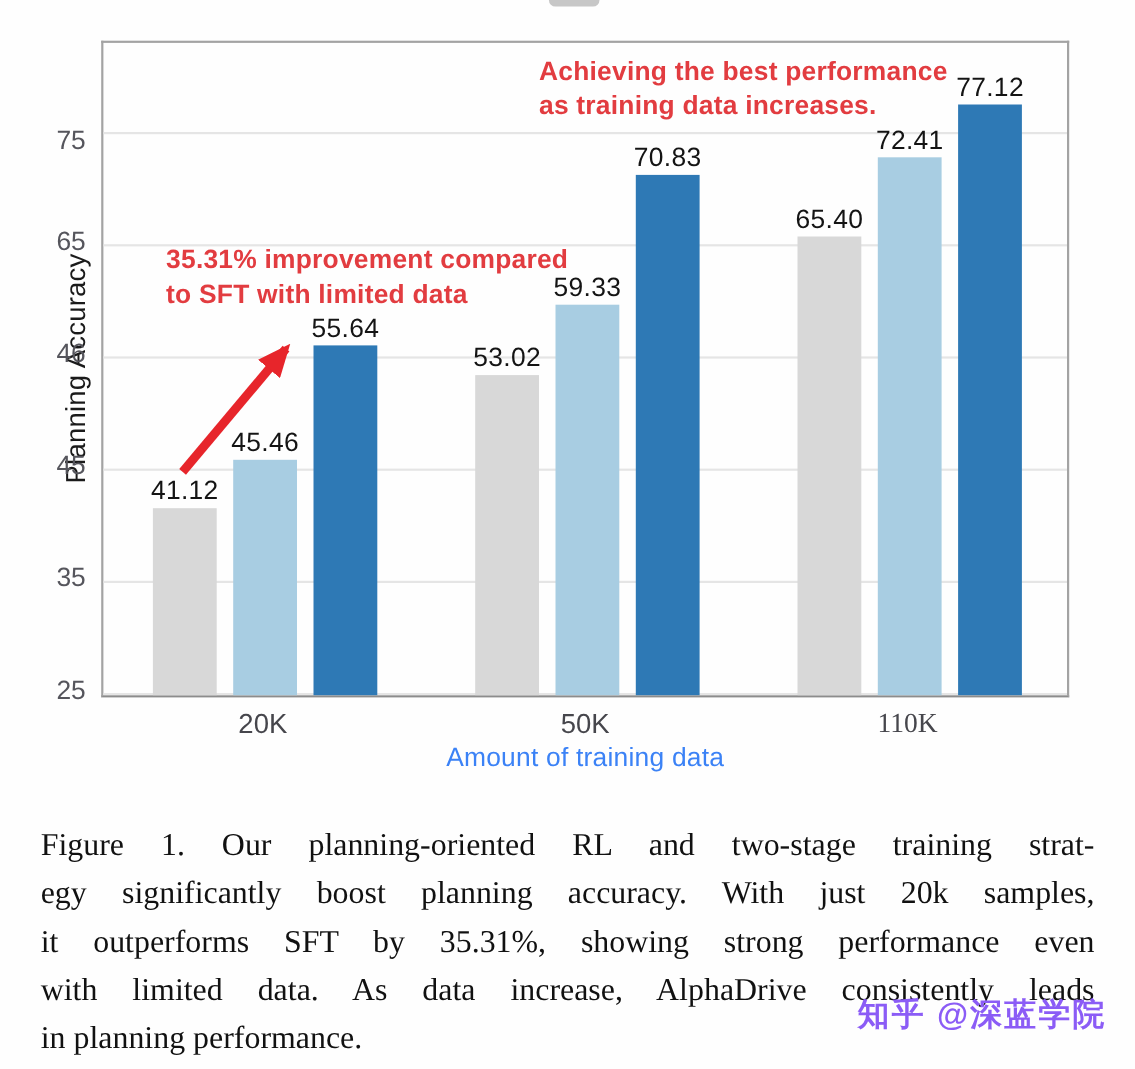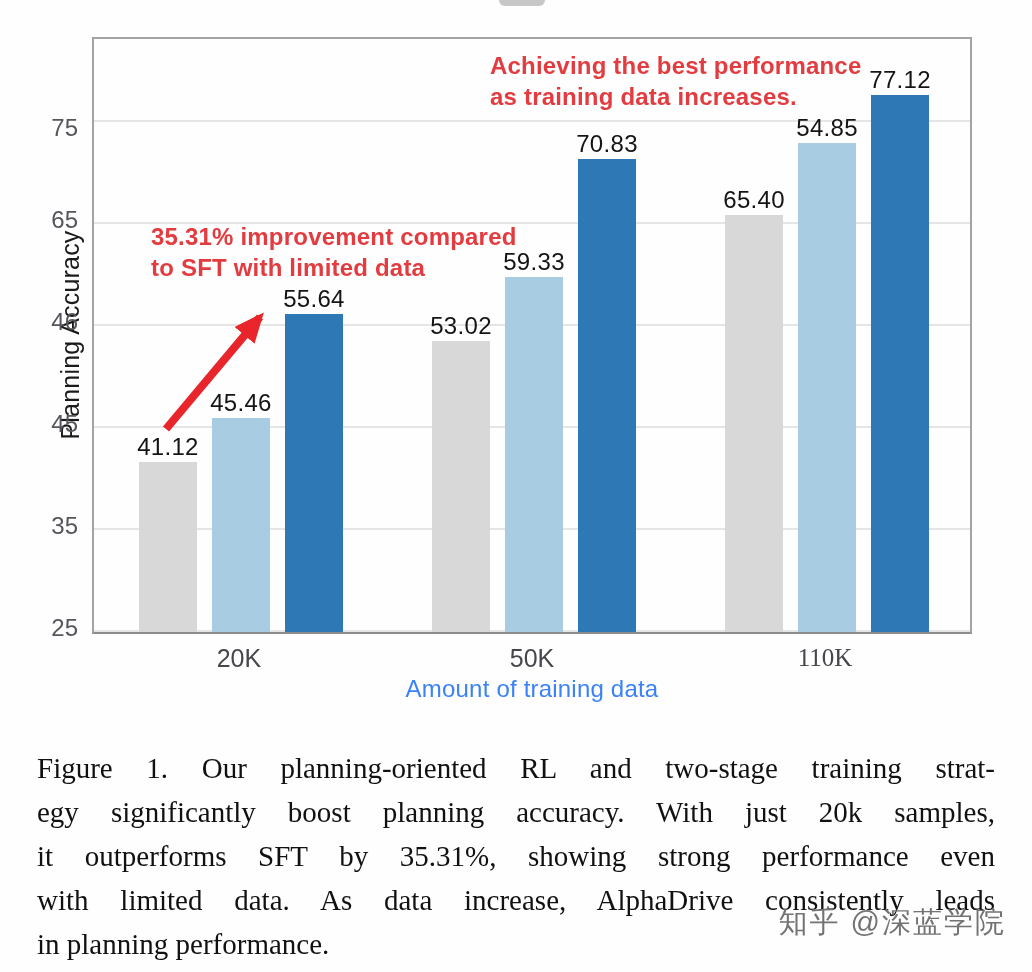--- a/index.html
+++ b/index.html
@@ -54,21 +54,21 @@
   .arrow-svg { position:absolute; left:58px; top:258px; z-index:6; }
 
   
   .caption { position:absolute; left:37px; top:746px; width:958px;
              font-family:"Liberation Serif", serif; font-size:29px; color:#111;
              line-height:44px; }
   .cap-line { text-align:justify; text-align-last:justify; }
   .cap-line.last { text-align-last:left; }
 
   .watermark { position:absolute; right:26px; top:903px; font-size:29px;
-               color:#737373; letter-spacing:2px; z-index:7; }
+               color:#8b5cf6; letter-spacing:2px; z-index:7;font-weight:bold; }
 </style>
 </head>
 <body>
 
 <div class="page">
 
   <div class="top-shape"></div>
 
   <div class="figure">
 
@@ -110,21 +110,21 @@
         <div class="bar-label" style="left: 171.96px; top: 246.212px;">55.64</div>
         <div class="bar" style="left: 338px; width: 58px; height: 291.05px; background: rgb(216, 216, 216);"></div>
         <div class="bar-label" style="left: 319px; top: 272.95px;">53.02</div>
         <div class="bar" style="left: 411px; width: 58px; height: 355.445px; background: rgb(168, 205, 226);"></div>
         <div class="bar-label" style="left: 392px; top: 208.555px;">59.33</div>
         <div class="bar" style="left: 484px; width: 58px; height: 472.804px; background: rgb(46, 121, 181);"></div>
         <div class="bar-label" style="left: 465px; top: 91.1964px;">70.83</div>
         <div class="bar" style="left: 631.04px; width: 58px; height: 417.39px; background: rgb(216, 216, 216);"></div>
         <div class="bar-label" style="left: 612.04px; top: 146.61px;">65.40</div>
         <div class="bar" style="left: 704.04px; width: 58px; height: 488.928px; background: rgb(168, 205, 226);"></div>
-        <div class="bar-label" style="left: 685.04px; top: 75.0723px;">54.85</div>
+        <div class="bar-label" style="left: 685.04px; top: 75.0723px;">72.41</div>
         <div class="bar" style="left: 777.04px; width: 58px; height: 536.994px; background: rgb(46, 121, 181);"></div>
         <div class="bar-label" style="left: 758.04px; top: 27.0062px;">77.12</div>
       </div>
 
     <div id="yticks">
         <div class="ytick" style="position: absolute; left: 32px; top: 613.897px;">25</div>
         <div class="ytick" style="position: absolute; left: 32px; top: 511.846px;">35</div>
         <div class="ytick" style="position: absolute; left: 32px; top: 409.795px;">45</div>
         <div class="ytick" style="position: absolute; left: 32px; top: 307.744px;">46</div>
         <div class="ytick" style="position: absolute; left: 32px; top: 205.692px;">65</div>

